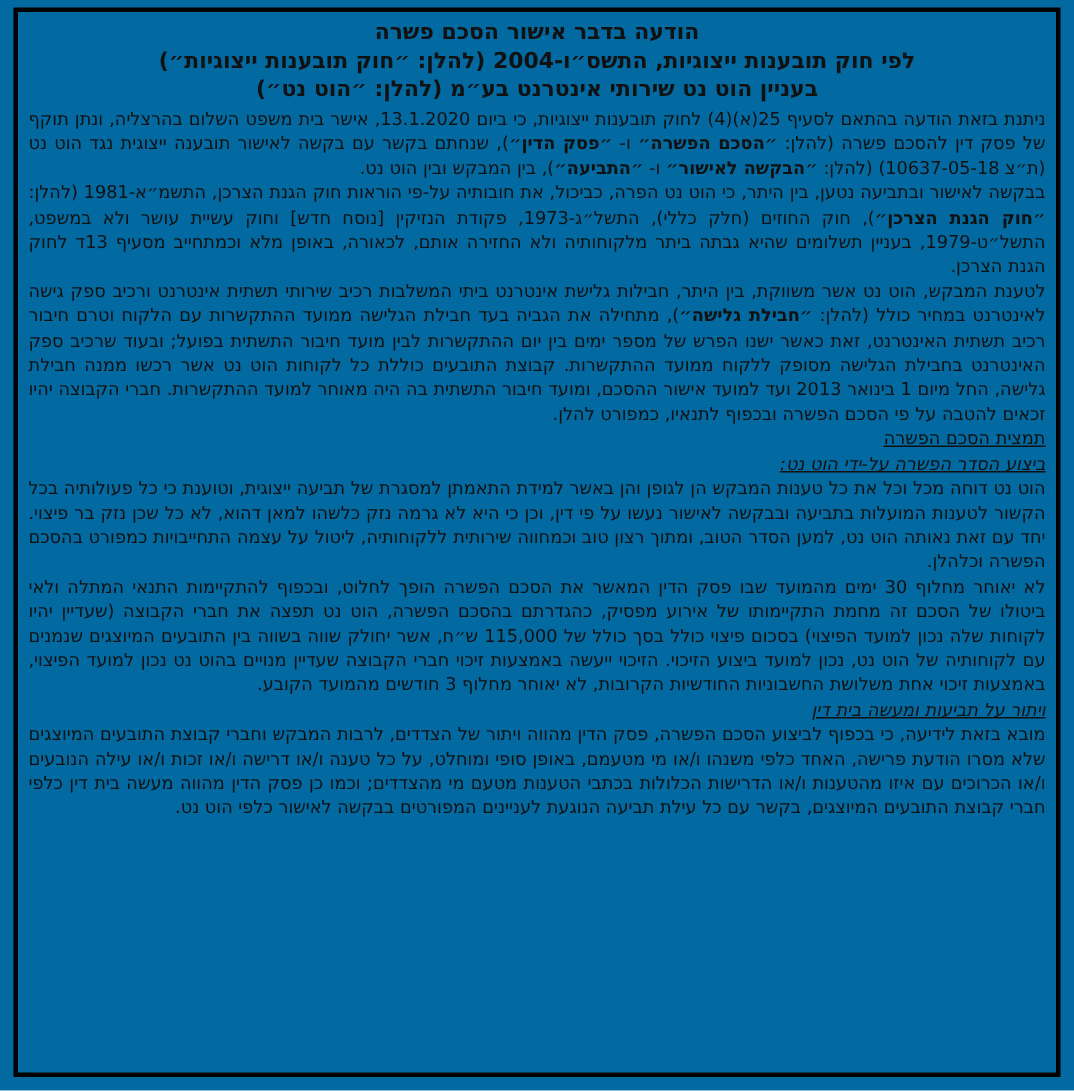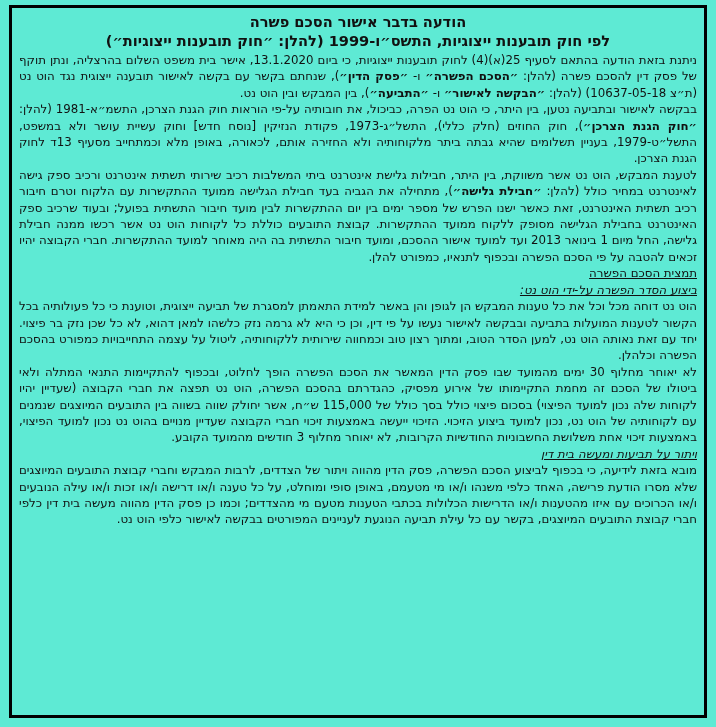--- a/index.html
+++ b/index.html
@@ -8,21 +8,21 @@
     background: #ffffff;
     width: 716px;
     height: 727px;
     overflow: hidden;
     font-family: "DejaVu Sans", sans-serif;
   }
   .page {
     position: relative;
     width: 716px;
     height: 727px;
-    background: #5eead4;
+    background: #0369a1;
   }
   .frame {
     position: absolute;
     top: 5px;
     left: 9px;
     right: 9px;
     bottom: 9px;
     border: 3px solid #000000;
     box-sizing: border-box;
     padding: 4px 7px 4px 7px;
@@ -58,21 +58,22 @@
   .blk.bullet { text-align: right; }
   .b { font-weight: bold; }
 </style>
 </head>
 <body style="background: rgb(255, 255, 255);">
 
 <div class="page">
   <div class="frame" style="border-color: rgb(0, 0, 0); color: rgb(17, 17, 17);">
     <div class="titles">
       <div>הודעה בדבר אישור הסכם פשרה</div>
-      <div>לפי חוק תובענות ייצוגיות, התשס״ו-1999 (להלן: ״חוק תובענות ייצוגיות״)</div>
+      <div>לפי חוק תובענות ייצוגיות, התשס״ו-2004 (להלן: ״חוק תובענות ייצוגיות״)</div>
+      <div>בעניין הוט נט שירותי אינטרנט בע״מ (להלן: ״הוט נט״)</div>
     </div>
     <div class="doc-body">
         <p class="blk p"><span>ניתנת בזאת הודעה בהתאם לסעיף 25(א)(4) לחוק תובענות ייצוגיות, כי ביום 13.1.2020, אישר בית משפט השלום בהרצליה, ונתן תוקף של פסק דין להסכם פשרה (להלן: </span><span class="b">״הסכם הפשרה״</span><span> ו- </span><span class="b">״פסק הדין״</span><span>), שנחתם בקשר עם בקשה לאישור תובענה ייצוגית נגד הוט נט (ת״צ 10637-05-18) (להלן: </span><span class="b">״הבקשה לאישור״</span><span> ו- </span><span class="b">״התביעה״</span><span>), בין המבקש ובין הוט נט.</span></p>
         <p class="blk p"><span>בבקשה לאישור ובתביעה נטען, בין היתר, כי הוט נט הפרה, כביכול, את חובותיה על-פי הוראות חוק הגנת הצרכן, התשמ״א-1981 (להלן: </span><span class="b">״חוק הגנת הצרכן״</span><span>), חוק החוזים (חלק כללי), התשל״ג-1973, פקודת הנזיקין [נוסח חדש] וחוק עשיית עושר ולא במשפט, התשל״ט-1979, בעניין תשלומים שהיא גבתה ביתר מלקוחותיה ולא החזירה אותם, לכאורה, באופן מלא וכמתחייב מסעיף 13ד לחוק הגנת הצרכן.</span></p>
         <p class="blk p"><span>לטענת המבקש, הוט נט אשר משווקת, בין היתר, חבילות גלישת אינטרנט ביתי המשלבות רכיב שירותי תשתית אינטרנט ורכיב ספק גישה לאינטרנט במחיר כולל (להלן: </span><span class="b">״חבילת גלישה״</span><span>), מתחילה את הגביה בעד חבילת הגלישה ממועד ההתקשרות עם הלקוח וטרם חיבור רכיב תשתית האינטרנט, זאת כאשר ישנו הפרש של מספר ימים בין יום ההתקשרות לבין מועד חיבור התשתית בפועל; ובעוד שרכיב ספק האינטרנט בחבילת הגלישה מסופק ללקוח ממועד ההתקשרות. קבוצת התובעים כוללת כל לקוחות הוט נט אשר רכשו ממנה חבילת גלישה, החל מיום 1 בינואר 2013 ועד למועד אישור ההסכם, ומועד חיבור התשתית בה היה מאוחר למועד ההתקשרות. חברי הקבוצה יהיו זכאים להטבה על פי הסכם הפשרה ובכפוף לתנאיו, כמפורט להלן.</span></p>
         <p class="blk h1"><span>תמצית הסכם הפשרה</span></p>
         <p class="blk h2"><span>ביצוע הסדר הפשרה על-ידי הוט נט:</span></p>
         <p class="blk p"><span>הוט נט דוחה מכל וכל את כל טענות המבקש הן לגופן והן באשר למידת התאמתן למסגרת של תביעה ייצוגית, וטוענת כי כל פעולותיה בכל הקשור לטענות המועלות בתביעה ובבקשה לאישור נעשו על פי דין, וכן כי היא לא גרמה נזק כלשהו למאן דהוא, לא כל שכן נזק בר פיצוי. יחד עם זאת נאותה הוט נט, למען הסדר הטוב, ומתוך רצון טוב וכמחווה שירותית ללקוחותיה, ליטול על עצמה התחייבויות כמפורט בהסכם הפשרה וכלהלן.</span></p>
         <p class="blk p"><span>לא יאוחר מחלוף 30 ימים מהמועד שבו פסק הדין המאשר את הסכם הפשרה הופך לחלוט, ובכפוף להתקיימות התנאי המתלה ולאי ביטולו של הסכם זה מחמת התקיימותו של אירוע מפסיק, כהגדרתם בהסכם הפשרה, הוט נט תפצה את חברי הקבוצה (שעדיין יהיו לקוחות שלה נכון למועד הפיצוי) בסכום פיצוי כולל בסך כולל של 115,000 ש״ח, אשר יחולק שווה בשווה בין התובעים המיוצגים שנמנים עם לקוחותיה של הוט נט, נכון למועד ביצוע הזיכוי. הזיכוי ייעשה באמצעות זיכוי חברי הקבוצה שעדיין מנויים בהוט נט נכון למועד הפיצוי, באמצעות זיכוי אחת משלושת החשבוניות החודשיות הקרובות, לא יאוחר מחלוף 3 חודשים מהמועד הקובע.</span></p>
         <p class="blk h2"><span>ויתור על תביעות ומעשה בית דין</span></p>

